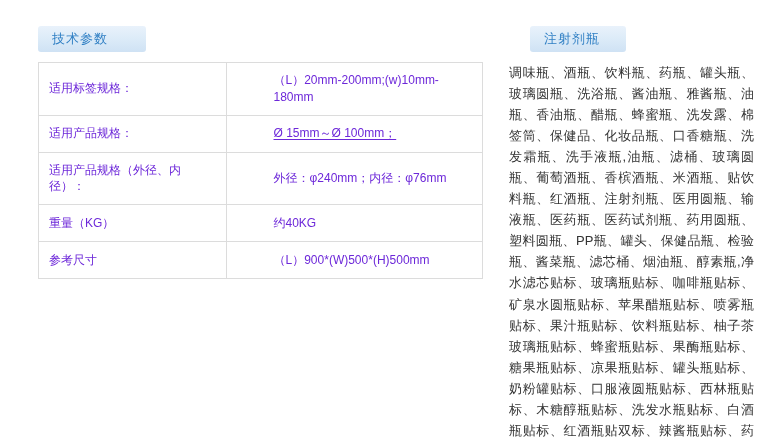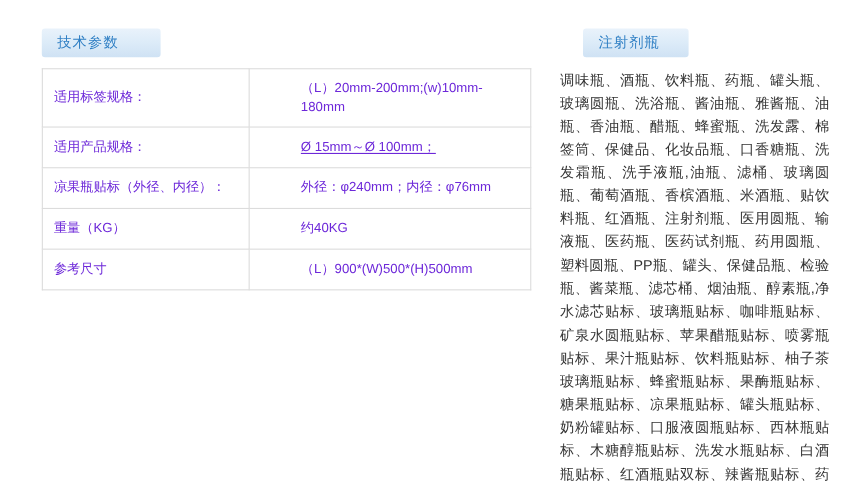--- a/index.html
+++ b/index.html
@@ -113,21 +113,21 @@
     <tbody id="param-tbody">
         <tr>
           <td class="label-cell">适用标签规格：</td>
           <td class="value-cell"><span>（L）20mm-200mm;(w)10mm-180mm</span></td>
         </tr>
         <tr>
           <td class="label-cell">适用产品规格：</td>
           <td class="value-cell"><span class="underline-val">Ø 15mm～Ø 100mm；</span></td>
         </tr>
         <tr>
-          <td class="label-cell">凉果瓶贴标（外径、内径）：</td>
+          <td class="label-cell">适用产品规格（外径、内径）：</td>
           <td class="value-cell"><span>外径：φ240mm；内径：φ76mm</span></td>
         </tr>
         <tr>
           <td class="label-cell">重量（KG）</td>
           <td class="value-cell"><span>约40KG</span></td>
         </tr>
         <tr>
           <td class="label-cell">参考尺寸</td>
           <td class="value-cell"><span>（L）900*(W)500*(H)500mm</span></td>
         </tr>

